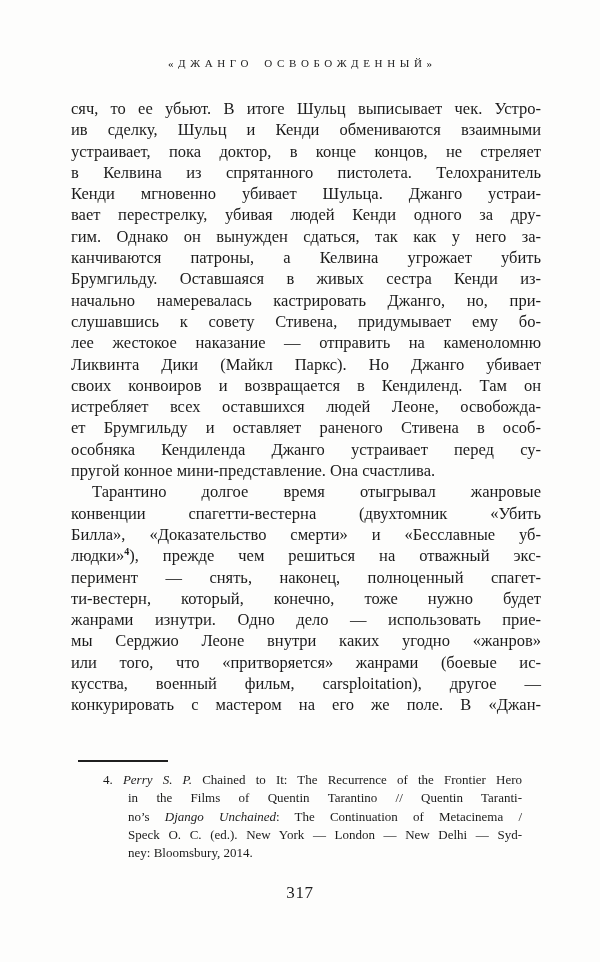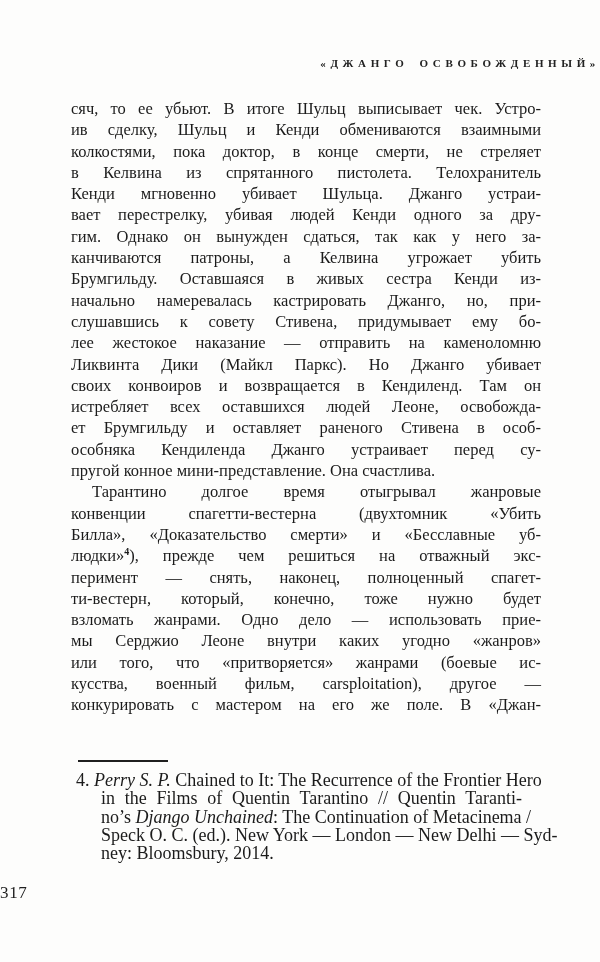--- a/index.html
+++ b/index.html
@@ -7,22 +7,22 @@
     position:relative;
     width:600px; height:962px;
     margin:0 auto;
     background:#fdfdfc;
     color:#1b1b1b;
     font-family:"Liberation Serif","DejaVu Serif",serif;
     overflow:hidden;
   }
   .running-head {
     position:absolute; top:57px; left:0; width:100%;
-    text-align:right;
-    font-size:11px; font-weight:bold;
+    text-align:center;
+    font-size:11px; font-weight:normal;
     letter-spacing:0.42em; text-indent:0.42em;
     word-spacing:0.35em;
     color:#222;
   }
   .body-text {
     position:absolute; top:98px; left:71px; width:470px;
   }
   .ln {
     font-size:16.5px;
     line-height:21.3px;
@@ -39,51 +39,52 @@
     font-size:10px; line-height:0; vertical-align:6px; font-weight:bold;
   }
   .fn-rule {
     position:absolute; top:760px; left:78px;
     width:90px; height:2px; background:#1f1f1f;
   }
   .footnote {
     position:absolute; top:771px; left:76px; width:446px;
   }
   .fn-ln {
-    font-size:18px;
+    font-size:13px;
     line-height:18.3px;
     height:18.3px;
     text-align:justify;
     text-align-last:justify;
     text-justify:inter-word;
     white-space:nowrap;
+    margin-left:27px;
   }
   .fn-ln.cont { padding-left:25px; }
   .fn-ln.lastline { text-align-last:left; }
   .it { font-style:italic; }
   .page-number {
     position:absolute; top:883px; left:0; width:100%;
-    text-align:left;
+    text-align:center;
     font-size:17px; letter-spacing:0.04em;
     color:#1f1f1f;
   }
 </style>
 </head>
 <body>
 
 <div class="page">
 
   <div class="running-head">«ДЖАНГО ОСВОБОЖДЕННЫЙ»</div>
 
   <div class="body-text">
 
     <div>
       <div class="ln">сяч, то ее убьют. В итоге Шульц выписывает чек. Устро-</div>
       <div class="ln">ив сделку, Шульц и Кенди обмениваются взаимными</div>
-      <div class="ln">колкостями, пока доктор, в конце смерти, не стреляет</div>
+      <div class="ln">устраивает, пока доктор, в конце концов, не стреляет</div>
       <div class="ln">в Келвина из спрятанного пистолета. Телохранитель</div>
       <div class="ln">Кенди мгновенно убивает Шульца. Джанго устраи-</div>
       <div class="ln">вает перестрелку, убивая людей Кенди одного за дру-</div>
       <div class="ln">гим. Однако он вынужден сдаться, так как у него за-</div>
       <div class="ln">канчиваются патроны, а Келвина угрожает убить</div>
       <div class="ln">Брумгильду. Оставшаяся в живых сестра Кенди из-</div>
       <div class="ln">начально намеревалась кастрировать Джанго, но, при-</div>
       <div class="ln">слушавшись к совету Стивена, придумывает ему бо-</div>
       <div class="ln">лее жестокое наказание — отправить на каменоломню</div>
       <div class="ln">Ликвинта Дики (Майкл Паркс). Но Джанго убивает</div>
@@ -94,21 +95,21 @@
       <div class="ln lastline">пругой конное мини-представление. Она счастлива.</div>
     </div>
 
     <div>
       <div class="ln pindent">Тарантино долгое время отыгрывал жанровые</div>
       <div class="ln">конвенции спагетти-вестерна (двухтомник «Убить</div>
       <div class="ln">Билла», «Доказательство смерти» и «Бесславные уб-</div>
       <div class="ln"><span>людки»</span><sup class="fnref">4</sup><span>), прежде чем решиться на отважный экс-</span></div>
       <div class="ln">перимент — снять, наконец, полноценный спагет-</div>
       <div class="ln">ти-вестерн, который, конечно, тоже нужно будет</div>
-      <div class="ln">взломать жанрами. Одно дело — использовать прие-</div>
+      <div class="ln">жанрами изнутри. Одно дело — использовать прие-</div>
       <div class="ln">мы Серджио Леоне внутри каких угодно «жанров»</div>
       <div class="ln">или того, что «притворяется» жанрами (боевые ис-</div>
       <div class="ln">кусства, военный фильм, carsploitation), другое —</div>
       <div class="ln">конкурировать с мастером на его же поле. В «Джан-</div>
     </div>
 
   </div>
 
   <div class="fn-rule"></div>
 

